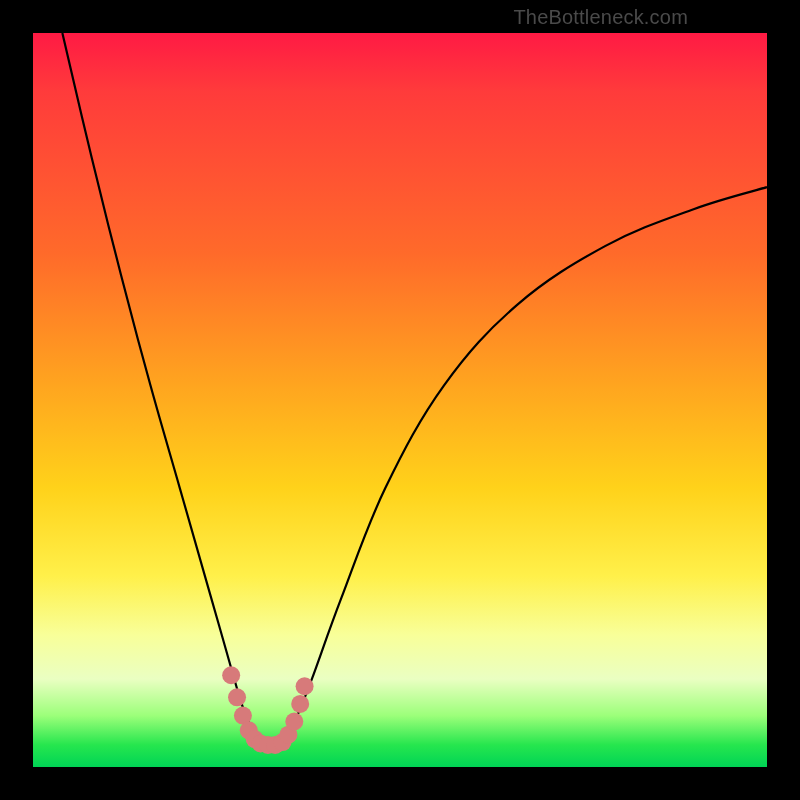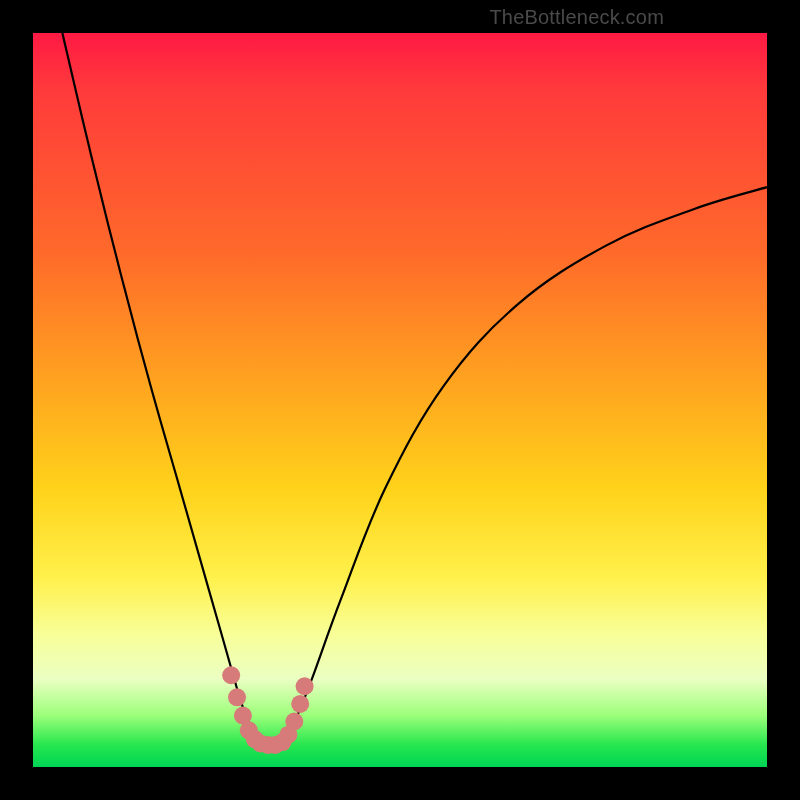--- a/index.html
+++ b/index.html
@@ -11,20 +11,21 @@
     overflow: hidden;
     font-family: Arial, Helvetica, sans-serif;
   }
   .frame {
     position: absolute;
     left: 0;
     top: 0;
     width: 676px;
     height: 800px;
     background: #000;
+    padding-left: 24px;
   }
   .plot-area {
     position: absolute;
     left: 33px;
     top: 33px;
     width: 734px;
     height: 734px;
     
     background: linear-gradient(
       to bottom,

